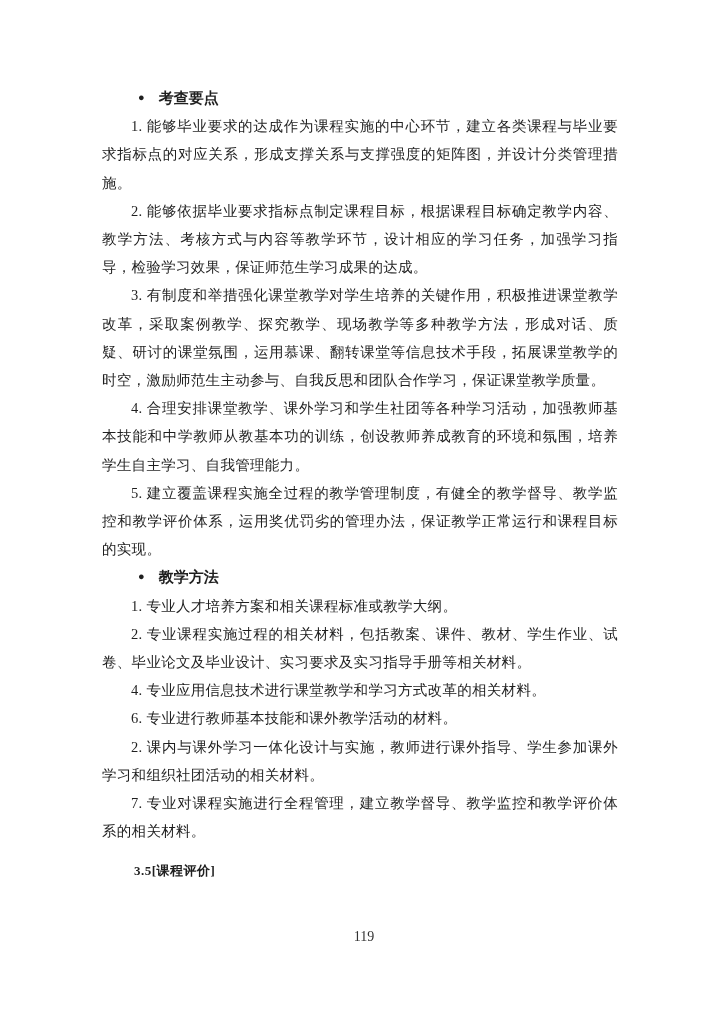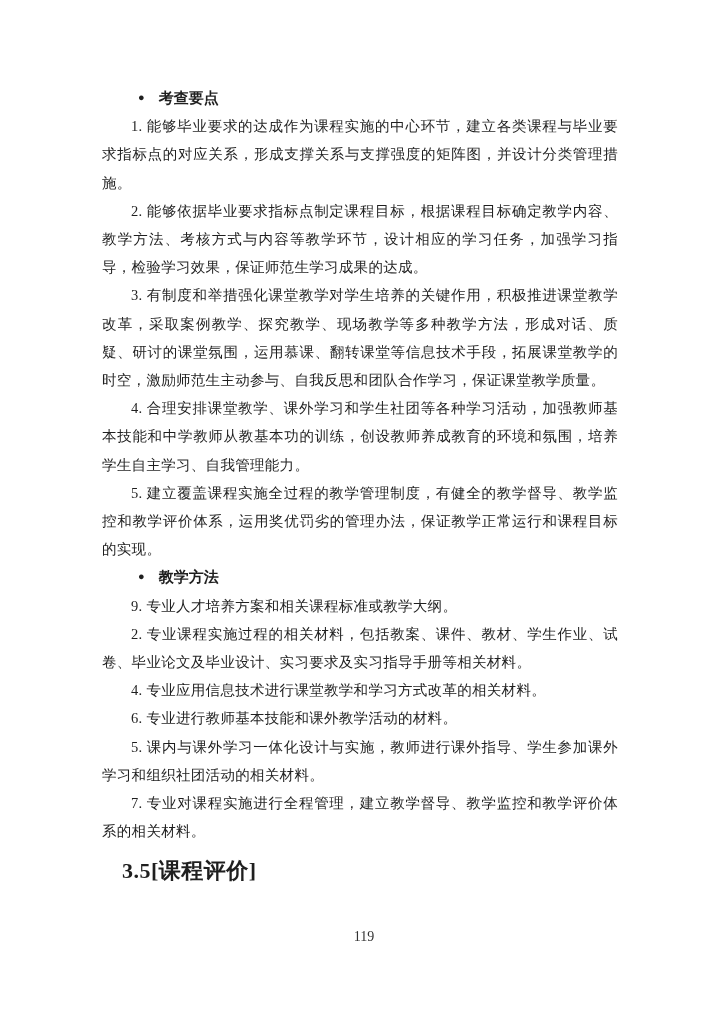--- a/index.html
+++ b/index.html
@@ -38,24 +38,24 @@
   .para {
     margin: 0;
     font-size: 14.5px;
     line-height: 28.2px;
     text-align: justify;
     text-justify: inter-character;
     text-indent: 2em;
     letter-spacing: 0.3px;
   }
   .section-heading {
-    margin-left: 20px;
+    margin-left: 32px;
     margin-top: 12px;
     font-weight: bold;
-    font-size: 22px;
+    font-size: 13px;
     line-height: 28px;
     letter-spacing: 0.5px;
   }
   .page-number {
     position: absolute;
     top: 929px;
     left: 4px;
     width: 100%;
     text-align: center;
     font-size: 14px;
@@ -76,24 +76,24 @@
     <p class="para">1. 能够毕业要求的达成作为课程实施的中心环节，建立各类课程与毕业要求指标点的对应关系，形成支撑关系与支撑强度的矩阵图，并设计分类管理措施。</p>
     <p class="para">2. 能够依据毕业要求指标点制定课程目标，根据课程目标确定教学内容、教学方法、考核方式与内容等教学环节，设计相应的学习任务，加强学习指导，检验学习效果，保证师范生学习成果的达成。</p>
     <p class="para">3. 有制度和举措强化课堂教学对学生培养的关键作用，积极推进课堂教学改革，采取案例教学、探究教学、现场教学等多种教学方法，形成对话、质疑、研讨的课堂氛围，运用慕课、翻转课堂等信息技术手段，拓展课堂教学的时空，激励师范生主动参与、自我反思和团队合作学习，保证课堂教学质量。</p>
     <p class="para">4. 合理安排课堂教学、课外学习和学生社团等各种学习活动，加强教师基本技能和中学教师从教基本功的训练，创设教师养成教育的环境和氛围，培养学生自主学习、自我管理能力。</p>
     <p class="para">5. 建立覆盖课程实施全过程的教学管理制度，有健全的教学督导、教学监控和教学评价体系，运用奖优罚劣的管理办法，保证教学正常运行和课程目标的实现。</p>
 
     <div class="bullet-header">
       <span class="bullet">●</span>
       <span>教学方法</span>
     </div>
-    <p class="para">9. 专业人才培养方案和相关课程标准或教学大纲。</p>
+    <p class="para">1. 专业人才培养方案和相关课程标准或教学大纲。</p>
     <p class="para">2. 专业课程实施过程的相关材料，包括教案、课件、教材、学生作业、试卷、毕业论文及毕业设计、实习要求及实习指导手册等相关材料。</p>
     <p class="para">4. 专业应用信息技术进行课堂教学和学习方式改革的相关材料。</p>
     <p class="para">6. 专业进行教师基本技能和课外教学活动的材料。</p>
-    <p class="para">5. 课内与课外学习一体化设计与实施，教师进行课外指导、学生参加课外学习和组织社团活动的相关材料。</p>
+    <p class="para">2. 课内与课外学习一体化设计与实施，教师进行课外指导、学生参加课外学习和组织社团活动的相关材料。</p>
     <p class="para">7. 专业对课程实施进行全程管理，建立教学督导、教学监控和教学评价体系的相关材料。</p>
 
     <div class="section-heading">3.5[课程评价]</div>
   </div>
 
   <div class="page-number">119</div>
 </div>
 
 </body></html>

